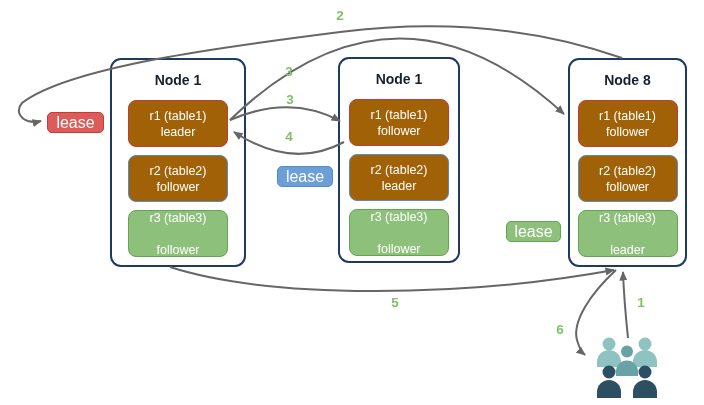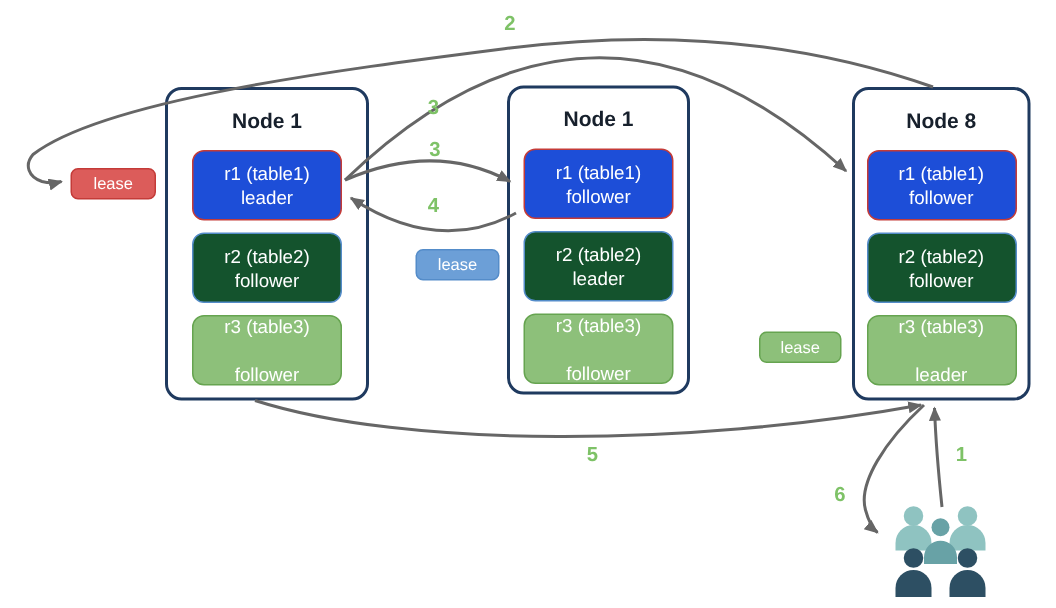--- a/index.html
+++ b/index.html
@@ -17,28 +17,28 @@
     position:absolute; top:12px; left:0; right:0;
     text-align:center; font-weight:bold; font-size:14px; color:#17202c;
   }
   .replica {
     position:absolute; left:50%; transform:translateX(-50%);
     width:100px; height:47px; border-radius:8px;
     box-sizing:border-box; border:1.5px solid;
     display:flex; flex-direction:column; align-items:center; justify-content:center;
     color:#ffffff; font-size:12.5px; line-height:1.28; text-align:center;
   }
-  .replica.red   { background:#1d4ed8; border-color:#c43b38; }
-  .replica.blue  { background:#14532d; border-color:#548cc9; }
+  .replica.red   { background:#a16207; border-color:#c43b38; }
+  .replica.blue  { background:#a16207; border-color:#548cc9; }
   .replica.green { background:#8dc07a; border-color:#66a450;gap:16px; }
   .lease {
     position:absolute; height:21px; border-radius:5px;
     box-sizing:border-box; border:1.5px solid;
     display:flex; align-items:center; justify-content:center;
-    color:#ffffff; font-size:11px; z-index:2;
+    color:#ffffff; font-size:16px; z-index:2;
   }
   .lease.red   { background:#dc5c5a; border-color:#c43b38; }
   .lease.blue  { background:#6c9fd7; border-color:#548cc9; }
   .lease.green { background:#8dc07a; border-color:#66a450; }
   .step {
     position:absolute; width:16px; text-align:center;
     font-weight:bold; font-size:13.5px; color:#7ec267; z-index:5;
   }
   .arrows { position:absolute; left:0; top:0; z-index:3; pointer-events:none; }
   .users  { position:absolute; left:592px; top:334px; z-index:4; }

